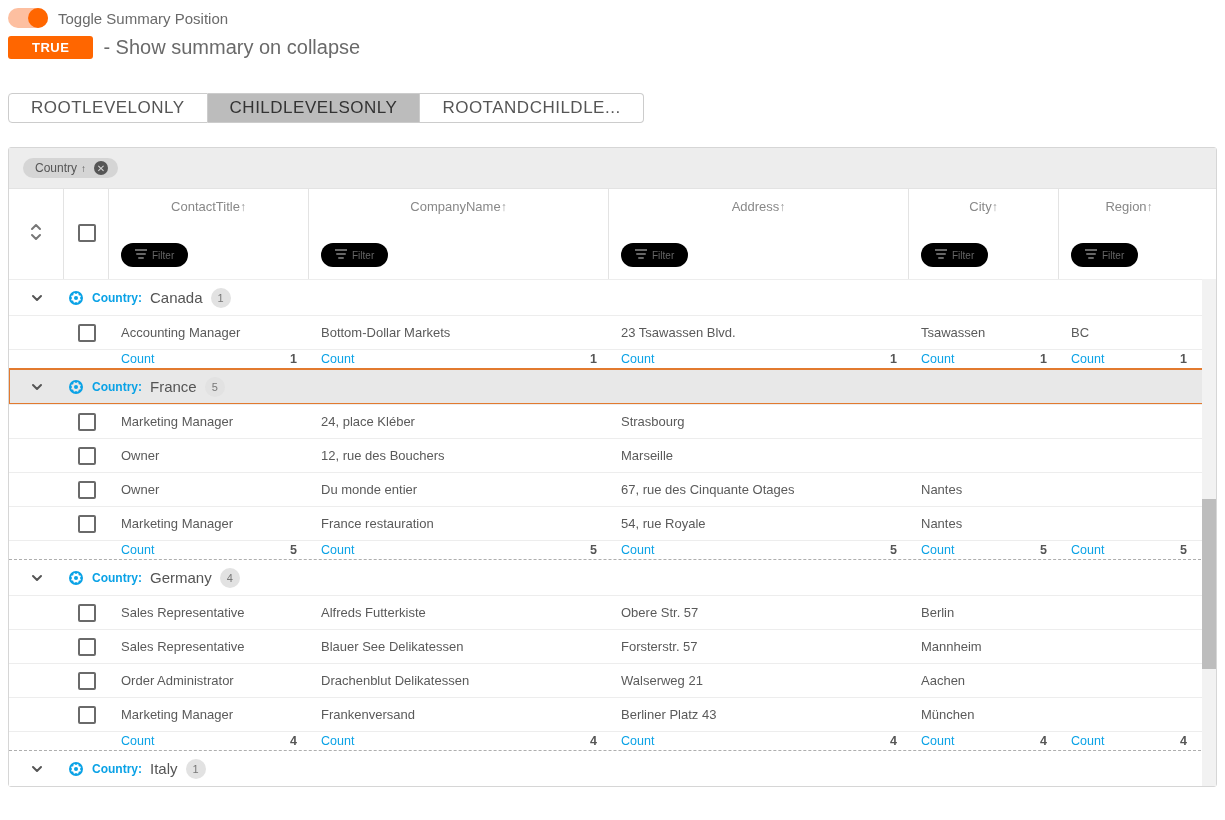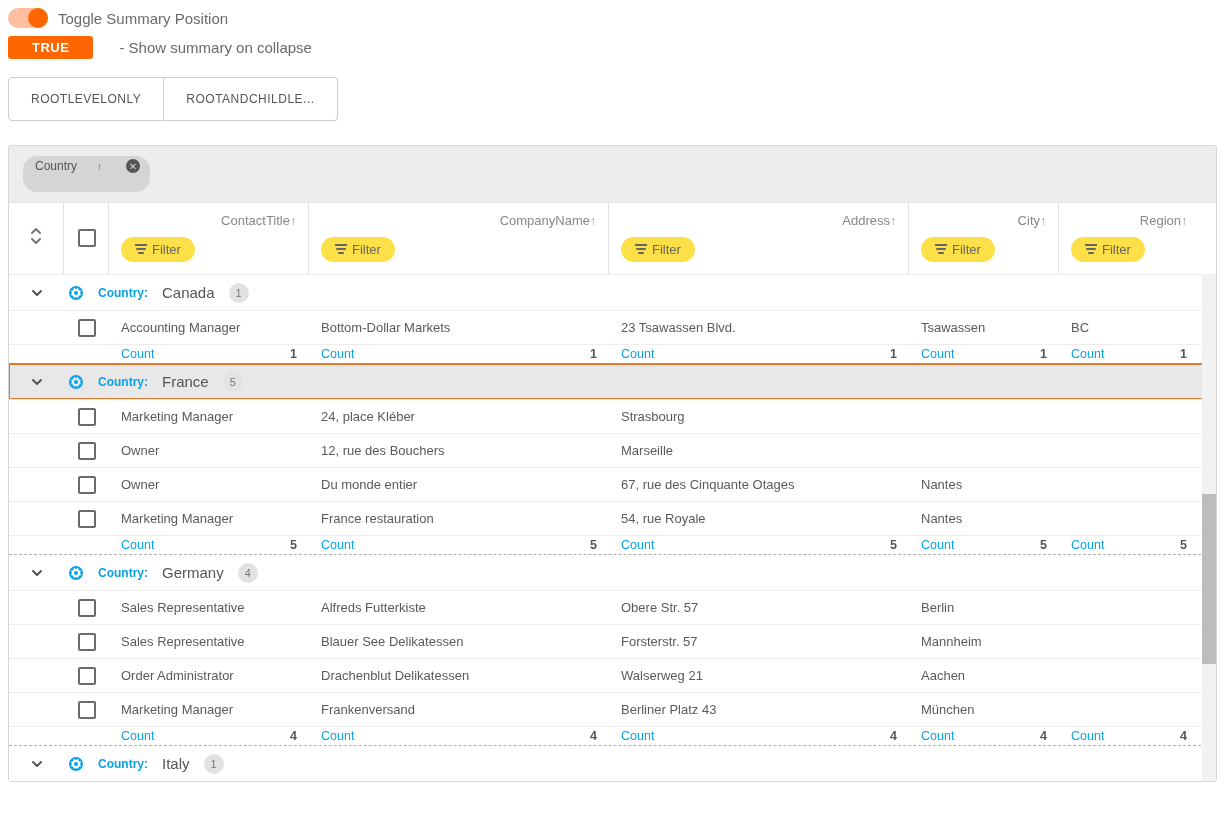--- a/index.html
+++ b/index.html
@@ -18,74 +18,75 @@
   .toggle {
     width: 40px; height: 20px; border-radius: 10px;
     background: #fdbfa0; position: relative; flex-shrink:0;
     cursor:pointer;
   }
   .toggle .thumb {
     width: 20px; height: 20px; border-radius:50%;
     background:#ff6600; position:absolute; right:0; top:0;
   }
   .toggle-label { color:#6a6a6a; font-size:15px; }
-  .true-row { display:flex; align-items:center; gap:26px; margin-bottom:18px;}
+  .true-row { display:flex; align-items:center; gap:10px; margin-bottom:18px;}
   .true-badge {
     background:#ff6600; color:#fff; font-weight:bold;
     padding:4px 24px; border-radius:3px; font-size:13px; letter-spacing:0.5px;
   }
-  .true-text { color:#6a6a6a; font-size:15px; }
+  .true-text { color:#6a6a6a; font-size:20px; }
 
   
   .tabs { display:flex; }
   .tab {
-    border:1px solid #ccc; padding:14px 22px; font-size:12px;
+    border:1px solid #ccc; padding:4px 22px; font-size:17px;
     letter-spacing:0.5px; color:#555; background:#fff; cursor:pointer;
     text-transform:uppercase;
+    margin-top:16px;
   }
   .tab + .tab { border-left:none; }
   .tab:first-child { border-top-left-radius:4px; border-bottom-left-radius:4px;}
   .tab:last-child  { border-top-right-radius:4px; border-bottom-right-radius:4px;}
   .tab.active { background:#bcbcbc; color:#333; }
 
   
   .grid {
     margin-top:16px;
     border:1px solid #d6d6d6; border-radius:3px;
   }
 
   .groupby-bar {
     background:#ededed; padding:10px 14px;
   }
   .chip {
-    display:inline-flex; align-items:center; gap:20px;
-    background:#d5d5d5; border-radius:14px; padding:3px 10px 19px 12px;
+    display:inline-flex; align-items:center; gap:4px;
+    background:#d5d5d5; border-radius:14px; padding:3px 10px 3px 12px;
     font-size:12px; color:#555;
   }
   .chip .arrow { font-size:10px; }
   .chip .close {
     width:14px; height:14px; border-radius:50%; background:#555; color:#d5d5d5;
     display:inline-flex; align-items:center; justify-content:center; font-size:10px;
     margin-left:4px; cursor:pointer;
   }
 
   
   .hdr { display:flex; border-top:1px solid #e3e3e3; }
   .hdr-cell {
     border-right:1px solid #e3e3e3;
     display:flex; flex-direction:column; justify-content:space-between;
     padding:10px 12px 12px 12px;
   }
   .hdr-cell:last-child { border-right:none;}
-  .hdr-label-row { display:flex; justify-content:flex-end; align-items:center; color:#888; font-size:13px;}
+  .hdr-label-row { display:flex; justify-content:center; align-items:center; color:#888; font-size:13px;}
   .sort-arrow { color:#999; font-size:12px; }
   .filter-pill {
     display:inline-flex; align-items:center; gap:5px;
-    background:#fde047; border-radius:14px; padding:5px 14px; color:#666;
-    font-size:13px; cursor:pointer; align-self:flex-start; margin-top:9px;
+    background:#000000; border-radius:14px; padding:5px 14px; color:#666;
+    font-size:10px; cursor:pointer; align-self:flex-start; margin-top:29px;
   }
   .filter-icon { font-size:12px; transform:scaleX(-1); }
 
   .col-expand   { width:55px; display:flex; align-items:center; justify-content:center;}
   .col-chk      { width:45px; display:flex; align-items:center; justify-content:center;}
   .col-contact  { width:200px; }
   .col-company  { width:300px; }
   .col-address  { width:300px; }
   .col-city     { width:150px; }
   .col-region   { width:140px; }
@@ -108,21 +109,21 @@
   .row.data .cell { display:flex; align-items:center; }
 
   
   .row.group {
     height:36px; background:#fff; position:relative;
     border-top:1px dashed #aeaeae;
   }
   .row.group:first-child{ border-top:1px solid #ededed;}
   .row.group .col-expand { color:#555; cursor:pointer;}
   .row.group .group-content {
-    display:flex; align-items:center; gap:14px; padding-left:4px;
+    display:flex; align-items:center; gap:8px; padding-left:4px;
   }
   .group-icon {
     color:#0aa2e6; width:16px; height:16px; display:inline-flex;
   }
   .group-label { color:#0aa2e6; font-weight:660; font-size:12px; }
   .group-value { color:#555; font-size:15px; }
   .group-count {
     background:#e2e2e2; color:#777; border-radius:50%; width:20px; height:20px;
     display:inline-flex; align-items:center; justify-content:center; font-size:11px;
   }
@@ -158,20 +159,21 @@
       </div>
     <div class="toggle-label">Toggle Summary Position</div>
   </div>
   <div class="true-row">
     <div class="true-badge">TRUE</div>
     <div class="true-text">- Show summary on collapse</div>
   </div>
 
   <div class="tabs">
     <div class="tab">ROOTLEVELONLY</div>
+    <div class="tab active">CHILDLEVELSONLY</div>
     <div class="tab">ROOTANDCHILDLE...</div>
   </div>
 </div>
 
 <div class="grid">
 
   <div class="groupby-bar">
     <span class="chip">
       <span>Country</span>
       <span class="arrow">↑</span>

